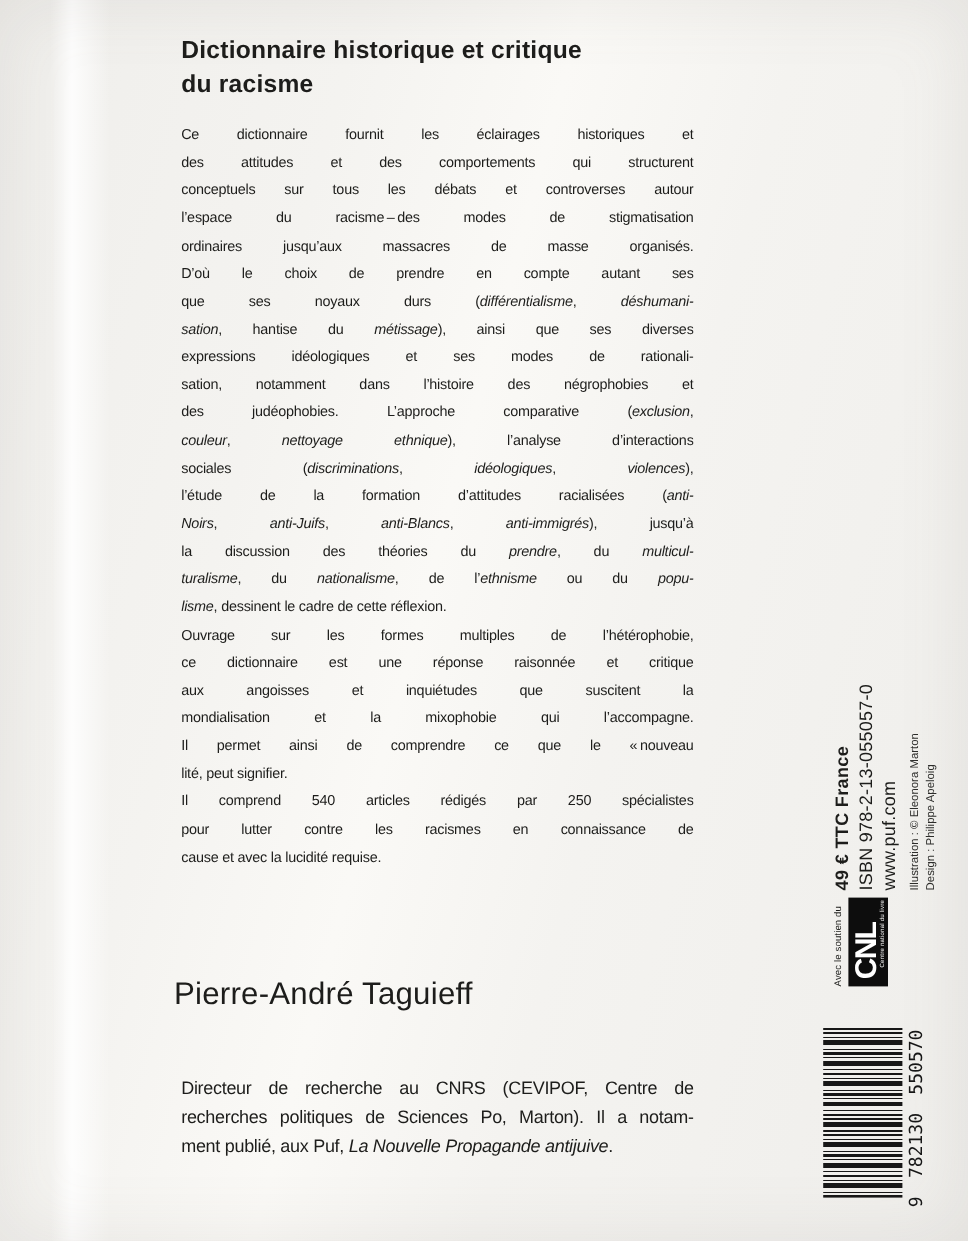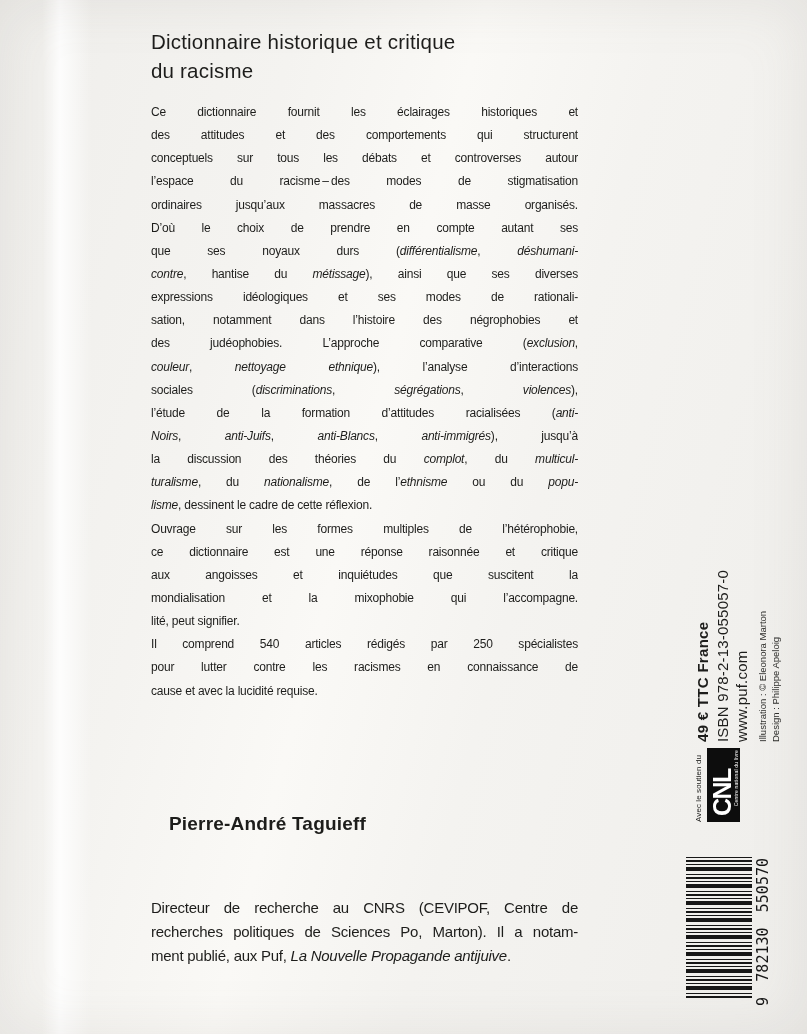--- a/index.html
+++ b/index.html
@@ -14,39 +14,39 @@
                       rgba(255,255,255,0.85) 60px, rgba(255,255,255,0) 92px),
       linear-gradient(105deg, #efeeeb 0%, #f4f3f0 28%, #faf9f6 45%, #f4f3f0 62%, #efeeeb 100%);
     background-color: #f3f2ef;
     box-shadow: inset 0 0 60px rgba(120,115,105,0.12);
     font-family: "Liberation Sans", sans-serif;
     color: #1d1d1b;
   }
 
   .title {
     position: absolute; left: 151px; top: 27px;
-    font-size: 20.5px; font-weight: normal; line-height: 29px;
+    font-size: 20.5px; font-weight: bold; line-height: 29px;
     letter-spacing: 0.2px;
   }
 
   .blurb {
     position: absolute; left: 151px; top: 101px; width: 427px;
     font-size: 12px; line-height: 23.15px; letter-spacing: -0.2px;
   }
   .body-line {
     height: 23.15px;
     text-align: justify;
     text-align-last: justify;
     overflow: hidden;
   }
   .body-line.para-end { text-align-last: left; }
 
   .author-name {
-    position: absolute; left: 169px; top: 813px;
-    font-size: 19px; font-weight: bold; letter-spacing: 0.2px;
+    position: absolute; left: 145px; top: 813px;
+    font-size: 26px; font-weight: normal; letter-spacing: 0.2px;
   }
 
   .bio {
     position: absolute; left: 151px; top: 896px; width: 427px;
     font-size: 15px; line-height: 23.8px; letter-spacing: -0.25px;
   }
   .bio .body-line { height: 23.8px; }
 
   
   .rot { position: absolute; transform-origin: 0 0; transform: rotate(-90deg); }
@@ -100,35 +100,36 @@
   </div>
 
   <div class="blurb" id="blurb">
       <div class="body-line">Ce dictionnaire fournit les éclairages historiques et</div>
       <div class="body-line">des attitudes et des comportements qui structurent</div>
       <div class="body-line">conceptuels sur tous les débats et controverses autour</div>
       <div class="body-line">l’espace du racisme – des modes de stigmatisation</div>
       <div class="body-line">ordinaires jusqu’aux massacres de masse organisés.</div>
       <div class="body-line">D’où le choix de prendre en compte autant ses</div>
       <div class="body-line">que ses noyaux durs (<i>différentialisme</i>, <i>déshumani-</i></div>
-      <div class="body-line"><i>contre</i>, hantise du <i>métissage</i>), ainsi que ses diverses</div>
+      <div class="body-line"><i>sation</i>, hantise du <i>métissage</i>), ainsi que ses diverses</div>
       <div class="body-line">expressions idéologiques et ses modes de rationali-</div>
       <div class="body-line">sation, notamment dans l’histoire des négrophobies et</div>
       <div class="body-line">des judéophobies. L’approche comparative (<i>exclusion</i>,</div>
       <div class="body-line"><i>couleur</i>, <i>nettoyage ethnique</i>), l’analyse d’interactions</div>
-      <div class="body-line">sociales (<i>discriminations</i>, <i>ségrégations</i>, <i>violences</i>),</div>
+      <div class="body-line">sociales (<i>discriminations</i>, <i>idéologiques</i>, <i>violences</i>),</div>
       <div class="body-line">l’étude de la formation d’attitudes racialisées (<i>anti-</i></div>
       <div class="body-line"><i>Noirs</i>, <i>anti-Juifs</i>, <i>anti-Blancs</i>, <i>anti-immigrés</i>), jusqu’à</div>
-      <div class="body-line">la discussion des théories du <i>complot</i>, du <i>multicul-</i></div>
+      <div class="body-line">la discussion des théories du <i>prendre</i>, du <i>multicul-</i></div>
       <div class="body-line"><i>turalisme</i>, du <i>nationalisme</i>, de l’<i>ethnisme</i> ou du <i>popu-</i></div>
       <div class="body-line para-end"><i>lisme</i>, dessinent le cadre de cette réflexion.</div>
       <div class="body-line">Ouvrage sur les formes multiples de l’hétérophobie,</div>
       <div class="body-line">ce dictionnaire est une réponse raisonnée et critique</div>
       <div class="body-line">aux angoisses et inquiétudes que suscitent la</div>
       <div class="body-line">mondialisation et la mixophobie qui l’accompagne.</div>
+      <div class="body-line">Il permet ainsi de comprendre ce que le « nouveau</div>
       <div class="body-line para-end">lité, peut signifier.</div>
       <div class="body-line">Il comprend 540 articles rédigés par 250 spécialistes</div>
       <div class="body-line">pour lutter contre les racismes en connaissance de</div>
       <div class="body-line para-end">cause et avec la lucidité requise.</div>
     </div>
 
   <div class="author-name">Pierre-André Taguieff</div>
 
   <div class="bio" id="bio">
       <div class="body-line">Directeur de recherche au CNRS (CEVIPOF, Centre de</div>

